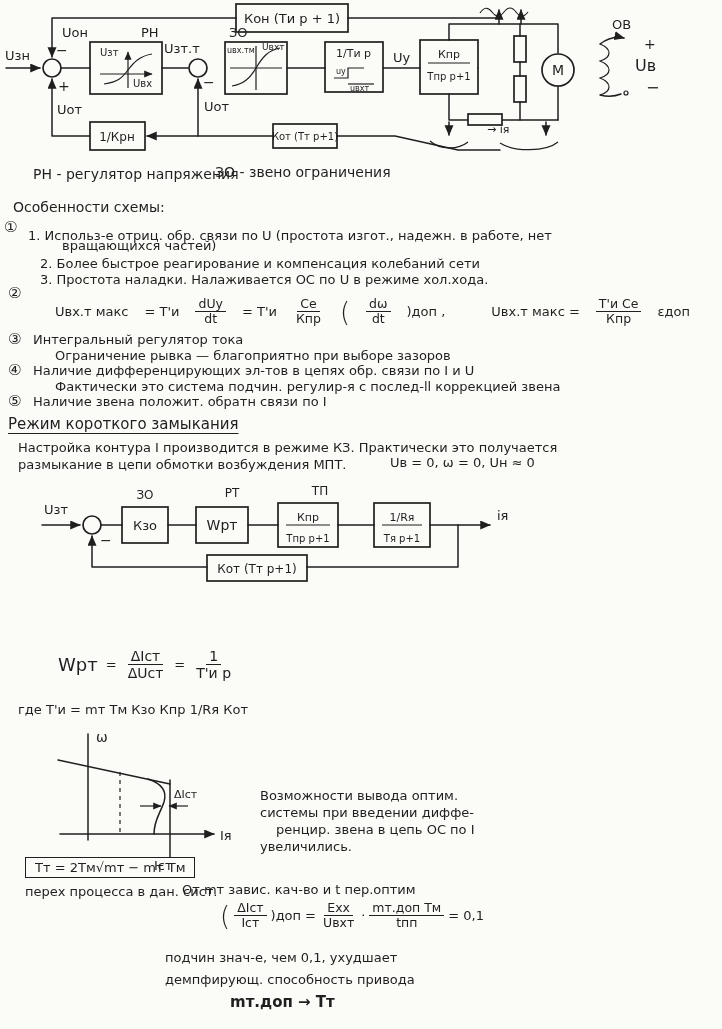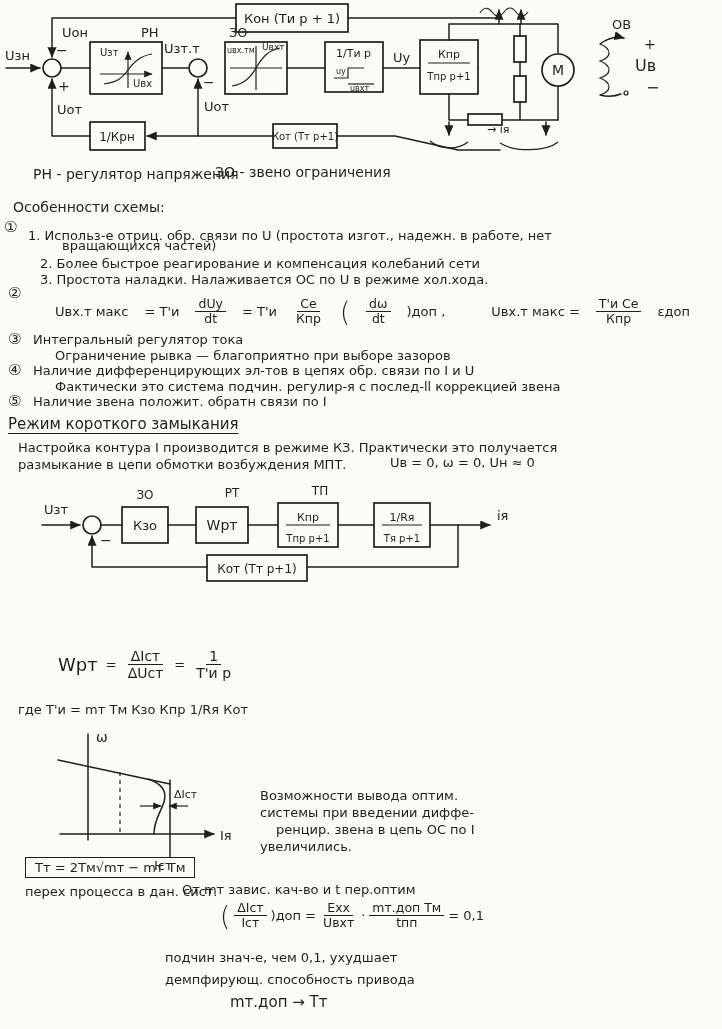--- a/index.html
+++ b/index.html
@@ -289,15 +289,15 @@
     </span>
     <span>·</span>
     <span class="frac">
       <span class="num">mт.доп Тм</span>
       <span class="den">tпп</span>
     </span>
     <span>= 0,1</span>
   </div>
   <div class="abs t13" style="left:165px;top:950px">подчин знач-е, чем 0,1, ухудшает</div>
   <div class="abs t13" style="left:165px;top:972px">демпфирующ. способность привода</div>
-  <div class="abs t15" style="left:230px;top:993px;font-weight:normal">mт.доп → Тт</div>
+  <div class="abs t15" style="left:230px;top:993px;font-weight:bold">mт.доп → Тт</div>
 
 </div>
 
 </body></html>

